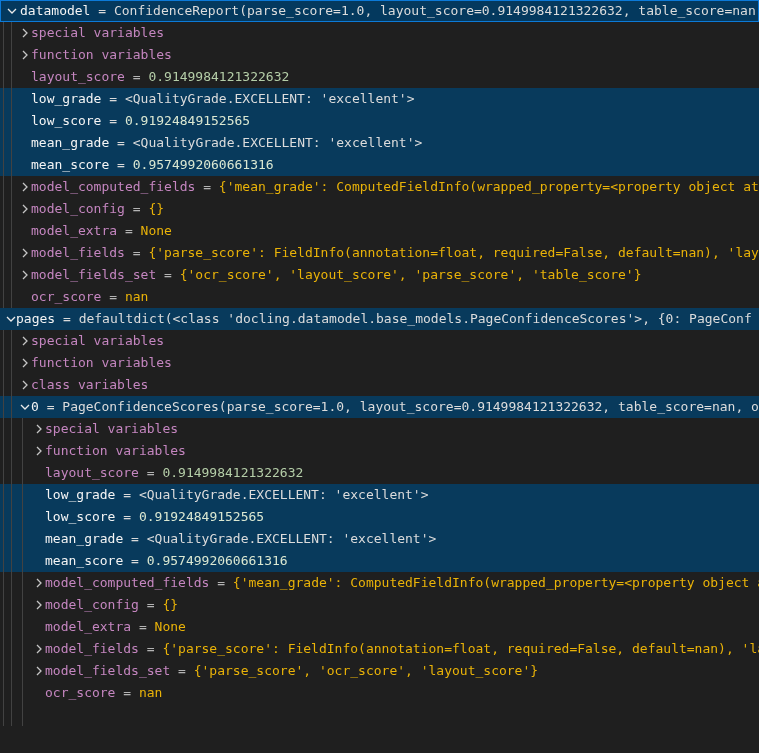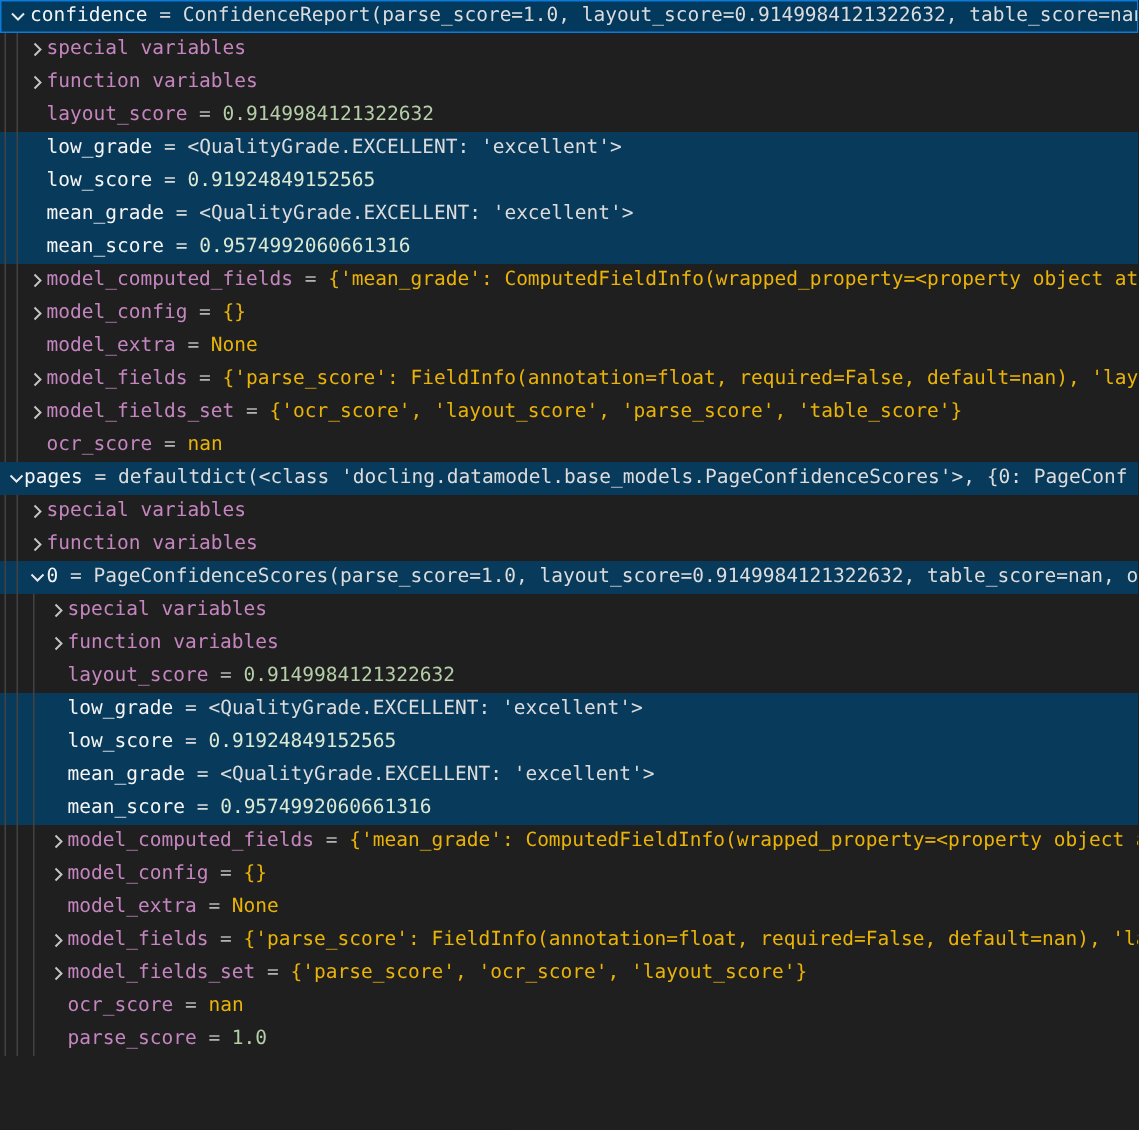--- a/index.html
+++ b/index.html
@@ -65,21 +65,21 @@
 </style>
 </head>
 <body>
 
 <div class="variables-panel">
   <div id="rows">
       <div class="row hl-selected"><span class="twistie" style="left: 3px;">
           <svg width="14" height="14" viewBox="0 0 14 14">
             <polyline points="3,5 7,9 11,5" fill="none" stroke="#eaeaea" stroke-width="1.3"></polyline>
           </svg>
-        </span><span class="label" style="padding-left: 19px;"><span class="vname">confidence</span><span class="veq"> = </span><span class="vvalue">ConfidenceReport(parse_score=1.0, layout_score=0.9149984121322632, table_score=nan</span></span></div>
+        </span><span class="label" style="padding-left: 19px;"><span class="vname">datamodel</span><span class="veq"> = </span><span class="vvalue">ConfidenceReport(parse_score=1.0, layout_score=0.9149984121322632, table_score=nan</span></span></div>
       <div class="row hl-none"><span class="guide" style="left: 3px;"></span><span class="guide" style="left: 11px;"></span><span class="twistie" style="left: 17px;">
           <svg width="14" height="14" viewBox="0 0 14 14">
             <polyline points="5,3 9,7 5,11" fill="none" stroke="#c5c5c5" stroke-width="1.3"></polyline>
           </svg>
         </span><span class="label" style="padding-left: 31px;"><span class="vname">special variables</span></span></div>
       <div class="row hl-none"><span class="guide" style="left: 3px;"></span><span class="guide" style="left: 11px;"></span><span class="twistie" style="left: 17px;">
           <svg width="14" height="14" viewBox="0 0 14 14">
             <polyline points="5,3 9,7 5,11" fill="none" stroke="#c5c5c5" stroke-width="1.3"></polyline>
           </svg>
         </span><span class="label" style="padding-left: 31px;"><span class="vname">function variables</span></span></div>
@@ -118,20 +118,25 @@
       <div class="row hl-none"><span class="guide" style="left: 3px;"></span><span class="guide" style="left: 11px;"></span><span class="twistie" style="left: 17px;">
           <svg width="14" height="14" viewBox="0 0 14 14">
             <polyline points="5,3 9,7 5,11" fill="none" stroke="#c5c5c5" stroke-width="1.3"></polyline>
           </svg>
         </span><span class="label" style="padding-left: 31px;"><span class="vname">special variables</span></span></div>
       <div class="row hl-none"><span class="guide" style="left: 3px;"></span><span class="guide" style="left: 11px;"></span><span class="twistie" style="left: 17px;">
           <svg width="14" height="14" viewBox="0 0 14 14">
             <polyline points="5,3 9,7 5,11" fill="none" stroke="#c5c5c5" stroke-width="1.3"></polyline>
           </svg>
         </span><span class="label" style="padding-left: 31px;"><span class="vname">function variables</span></span></div>
+      <div class="row hl-none"><span class="guide" style="left: 3px;"></span><span class="guide" style="left: 11px;"></span><span class="twistie" style="left: 17px;">
+          <svg width="14" height="14" viewBox="0 0 14 14">
+            <polyline points="5,3 9,7 5,11" fill="none" stroke="#c5c5c5" stroke-width="1.3"></polyline>
+          </svg>
+        </span><span class="label" style="padding-left: 31px;"><span class="vname">class variables</span></span></div>
       <div class="row hl-changed"><span class="guide" style="left: 3px;"></span><span class="guide" style="left: 11px;"></span><span class="twistie" style="left: 17px;">
           <svg width="14" height="14" viewBox="0 0 14 14">
             <polyline points="3,5 7,9 11,5" fill="none" stroke="#eaeaea" stroke-width="1.3"></polyline>
           </svg>
         </span><span class="label" style="padding-left: 31px;"><span class="vname">0</span><span class="veq"> = </span><span class="vvalue">PageConfidenceScores(parse_score=1.0, layout_score=0.9149984121322632, table_score=nan, o</span></span></div>
       <div class="row hl-none"><span class="guide" style="left: 3px;"></span><span class="guide" style="left: 11px;"></span><span class="guide" style="left: 22px;"></span><span class="twistie" style="left: 31px;">
           <svg width="14" height="14" viewBox="0 0 14 14">
             <polyline points="5,3 9,7 5,11" fill="none" stroke="#c5c5c5" stroke-width="1.3"></polyline>
           </svg>
         </span><span class="label" style="padding-left: 45px;"><span class="vname">special variables</span></span></div>
@@ -160,15 +165,15 @@
           <svg width="14" height="14" viewBox="0 0 14 14">
             <polyline points="5,3 9,7 5,11" fill="none" stroke="#c5c5c5" stroke-width="1.3"></polyline>
           </svg>
         </span><span class="label" style="padding-left: 45px;"><span class="vname">model_fields</span><span class="veq"> = </span><span class="vvalue">{'parse_score': FieldInfo(annotation=float, required=False, default=nan), 'la</span></span></div>
       <div class="row hl-none"><span class="guide" style="left: 3px;"></span><span class="guide" style="left: 11px;"></span><span class="guide" style="left: 22px;"></span><span class="twistie" style="left: 31px;">
           <svg width="14" height="14" viewBox="0 0 14 14">
             <polyline points="5,3 9,7 5,11" fill="none" stroke="#c5c5c5" stroke-width="1.3"></polyline>
           </svg>
         </span><span class="label" style="padding-left: 45px;"><span class="vname">model_fields_set</span><span class="veq"> = </span><span class="vvalue">{'parse_score', 'ocr_score', 'layout_score'}</span></span></div>
       <div class="row hl-none"><span class="guide" style="left: 3px;"></span><span class="guide" style="left: 11px;"></span><span class="guide" style="left: 22px;"></span><span class="label" style="padding-left: 45px;"><span class="vname">ocr_score</span><span class="veq"> = </span><span class="vvalue">nan</span></span></div>
-      <div class="row hl-none"><span class="guide" style="left: 3px;"></span><span class="guide" style="left: 11px;"></span><span class="guide" style="left: 22px;"></span><span class="label" style="padding-left: 45px;"><span class="vname">parse_score</span><span class="veq"> = </span><span class="vvalue num">1.0</span></span></div>
+      <div class="row hl-none"><span class="guide" style="left: 3px;"></span><span class="guide" style="left: 11px;"></span><span class="guide" style="left: 22px;"></span></div>
     </div>
 </div>
 
 </body></html>

